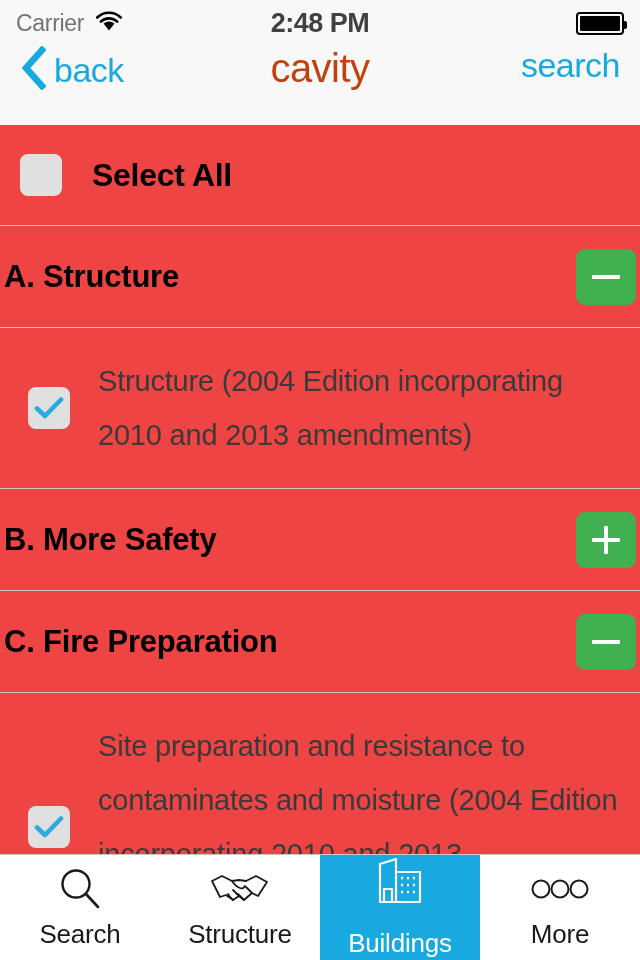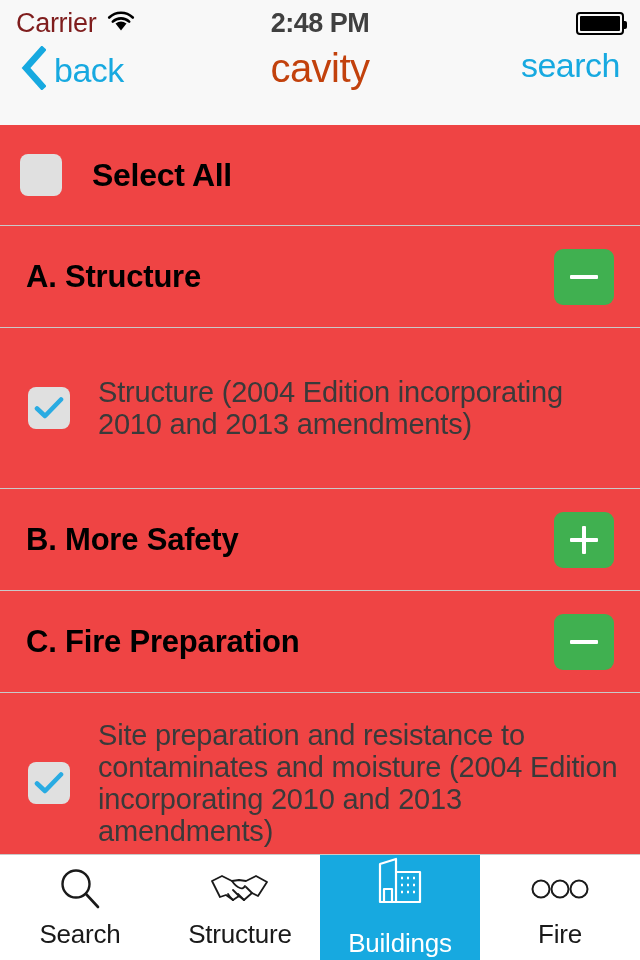--- a/index.html
+++ b/index.html
@@ -33,22 +33,22 @@
     box-sizing: border-box;
     flex: 0 0 auto;
     position: relative;
   }
   .status-left {
     display: flex;
     align-items: center;
     gap: 10px;
   }
   .carrier-text {
-    font-size: 27px;
-    color: #7f1d1d;
+    font-size: 23px;
+    color: #737373;
     letter-spacing: -0.3px;
   }
   .wifi-icon {
     display: block;
   }
   .status-time {
     position: absolute;
     left: 0;
     right: 0;
     text-align: center;
@@ -171,21 +171,21 @@
     position: absolute;
     left: 50%;
     top: 50%;
     transform: translate(-50%, -50%);
   }
 
   .row-section {
     height: 101px;
     display: flex;
     align-items: center;
-    padding: 0 26px;
+    padding: 0 4px;
     box-sizing: border-box;
     cursor: pointer;
   }
   .row-section .section-title {
     font-size: 31px;
     font-weight: bold;
     color: #000;
     letter-spacing: -0.2px;
   }
   .toggle-btn {
@@ -226,21 +226,21 @@
 
   .row-item {
     display: flex;
     align-items: center;
     padding: 26px 20px 26px 28px;
     box-sizing: border-box;
     min-height: 160px;
   }
   .row-item .item-text {
     font-size: 29px;
-    line-height: 32px;
+    line-height: 54px;
     color: #3a3a3a;
     margin-left: 28px;
     letter-spacing: -0.2px;
     max-width: 520px;
   }
 
   
   .tab-bar {
     height: 105px;
     border-top: 1px solid #c9c9c9;
@@ -423,18 +423,18 @@
     </div>
 
     <div class="tab">
       <span class="tab-icon">
         <svg width="60" height="24" viewBox="0 0 60 24">
           <circle cx="11" cy="12" r="8.5" stroke="#1a1a1a" stroke-width="2" fill="none"></circle>
           <circle cx="30" cy="12" r="8.5" stroke="#1a1a1a" stroke-width="2" fill="none"></circle>
           <circle cx="49" cy="12" r="8.5" stroke="#1a1a1a" stroke-width="2" fill="none"></circle>
         </svg>
       </span>
-      <span class="tab-label">Fire</span>
+      <span class="tab-label">More</span>
     </div>
 
   </div>
 
 </div>
 
 </body></html>

